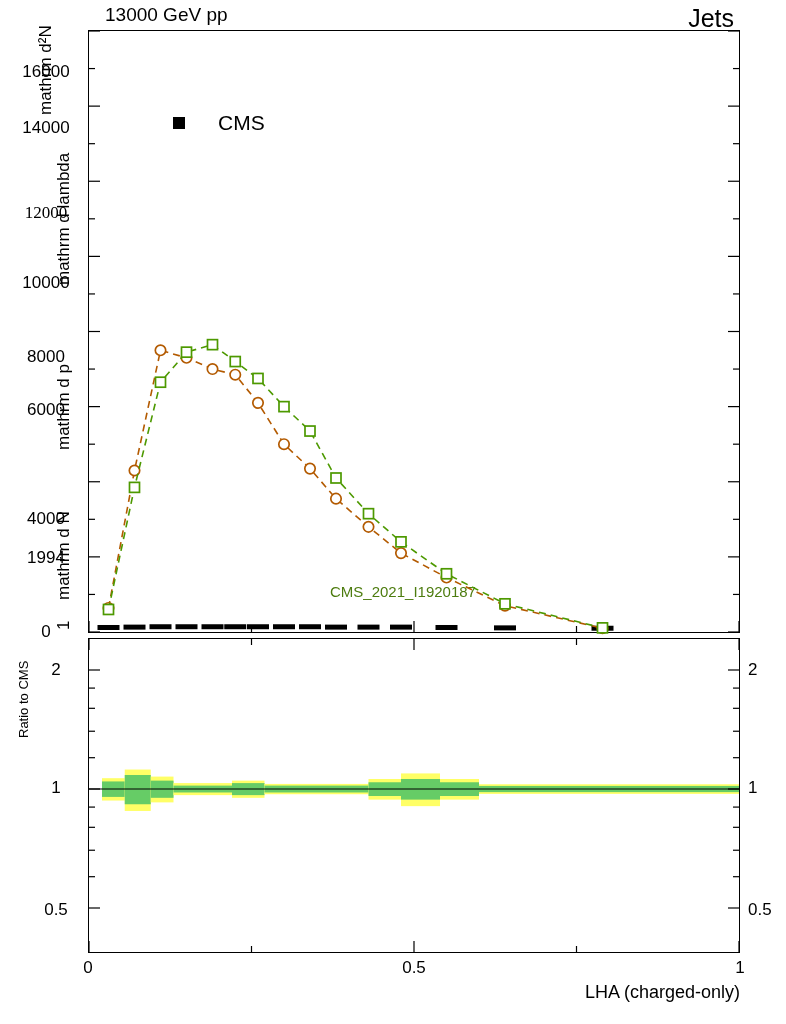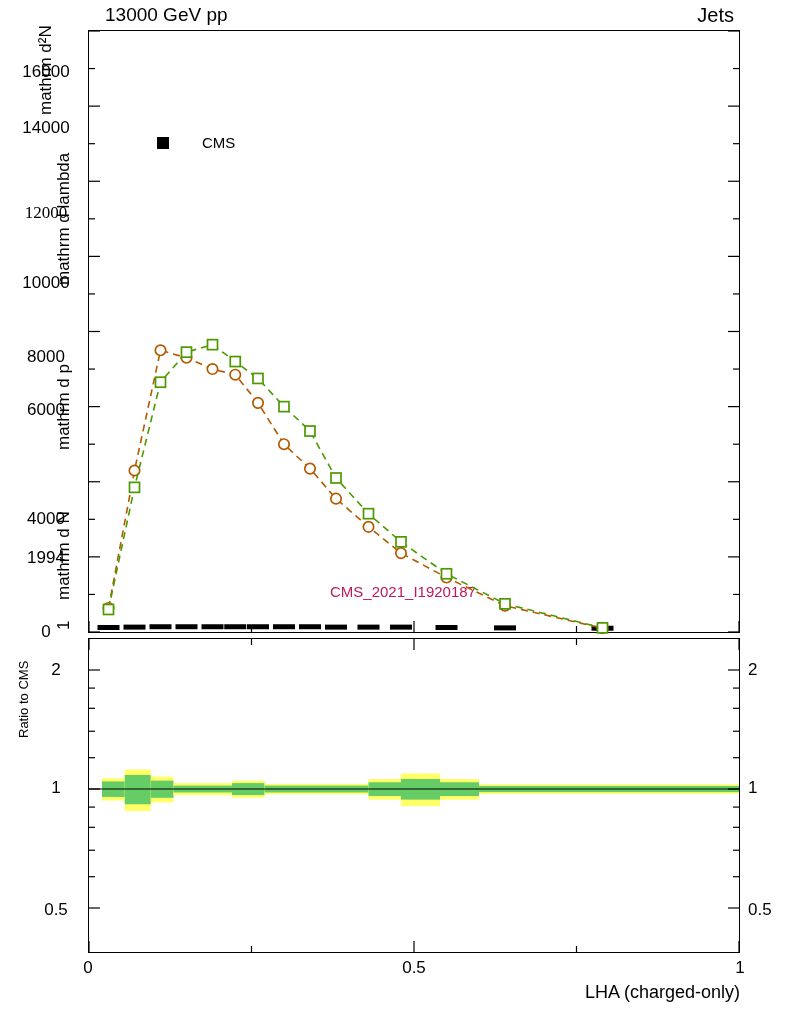--- a/index.html
+++ b/index.html
@@ -1,34 +1,34 @@
 <!DOCTYPE html>
 <html><head>
 <meta charset="utf-8">
 <style>
   html,body{margin:0;padding:0;background:#fff;}
   body{width:786px;height:1024px;font-family:"Liberation Sans",sans-serif;color:#000;position:relative;overflow:hidden;}
   .root{position:absolute;left:0;top:0;width:786px;height:728px;}
 
   
   .hdr-left{position:absolute;left:105px;top:4px;font-size:19px;}
-  .hdr-right{position:absolute;right:52px;top:4px;font-size:20px;}
+  .hdr-right{position:absolute;right:52px;top:4px;font-size:25px;}
 
   
   .main-frame{position:absolute;left:88px;top:30px;width:652px;height:603px;border:1.2px solid #000;box-sizing:border-box;}
   .ratio-frame{position:absolute;left:88px;top:638px;width:652px;height:315px;border:1.2px solid #000;box-sizing:border-box;}
 
   
   .plot-title{position:absolute;left:0;right:0;top:42px;text-align:center;font-size:17px;}
   .plot-title .sup{font-size:11px;vertical-align:super;}
   .plot-title .sub{font-size:11px;vertical-align:sub;}
   .plot-title .lam{font-style:italic;}
 
   
-  .legend{position:absolute;left:136px;top:108px;font-size:15px;margin-top:20px;}
+  .legend{position:absolute;left:152px;top:108px;font-size:21px;}
   .legend-row{height:29px;display:flex;align-items:center;}
   .legend-mark{width:58px;height:20px;position:relative;margin-right:8px;}
   .legend-label{white-space:nowrap;}
 
   .lm-line{position:absolute;left:0;top:9px;width:58px;height:0;border-top:1.6px dashed currentColor;}
   .lm-sq-filled{position:absolute;left:21px;top:4px;width:12px;height:12px;background:#000;}
   .lm-circle{position:absolute;left:21px;top:3px;width:12px;height:12px;border:1.6px solid currentColor;border-radius:50%;background:#fff;box-sizing:border-box;}
   .lm-square{position:absolute;left:21px;top:3px;width:12px;height:12px;border:1.6px solid currentColor;background:#fff;box-sizing:border-box;}
 
   
@@ -40,21 +40,21 @@
 
   .xlabel{position:absolute;right:46px;top:982px;font-size:18px;}
 
   .ratio-ylabel{position:absolute;left:16px;top:718px;width:20px;}
   .ratio-ylabel span{display:block;transform-origin:0 0;transform:rotate(-90deg) translate(-100%,0);white-space:nowrap;font-size:13px;}
 
   
   .right-note{position:absolute;color:#808080;font-size:13px;transform-origin:0 0;white-space:nowrap;}
 
   
-  .watermark{position:absolute;left:330px;top:583px;color:#be185d;font-size:15px;}
+  .watermark{position:absolute;left:330px;top:583px;color:#4d7c0f;font-size:15px;}
 
   
   svg{position:absolute;left:0;top:0;overflow:visible;}
   .tickline{stroke:#000;stroke-width:1.2;}
 </style>
 </head>
 <body>
 
 <div class="root">
 

